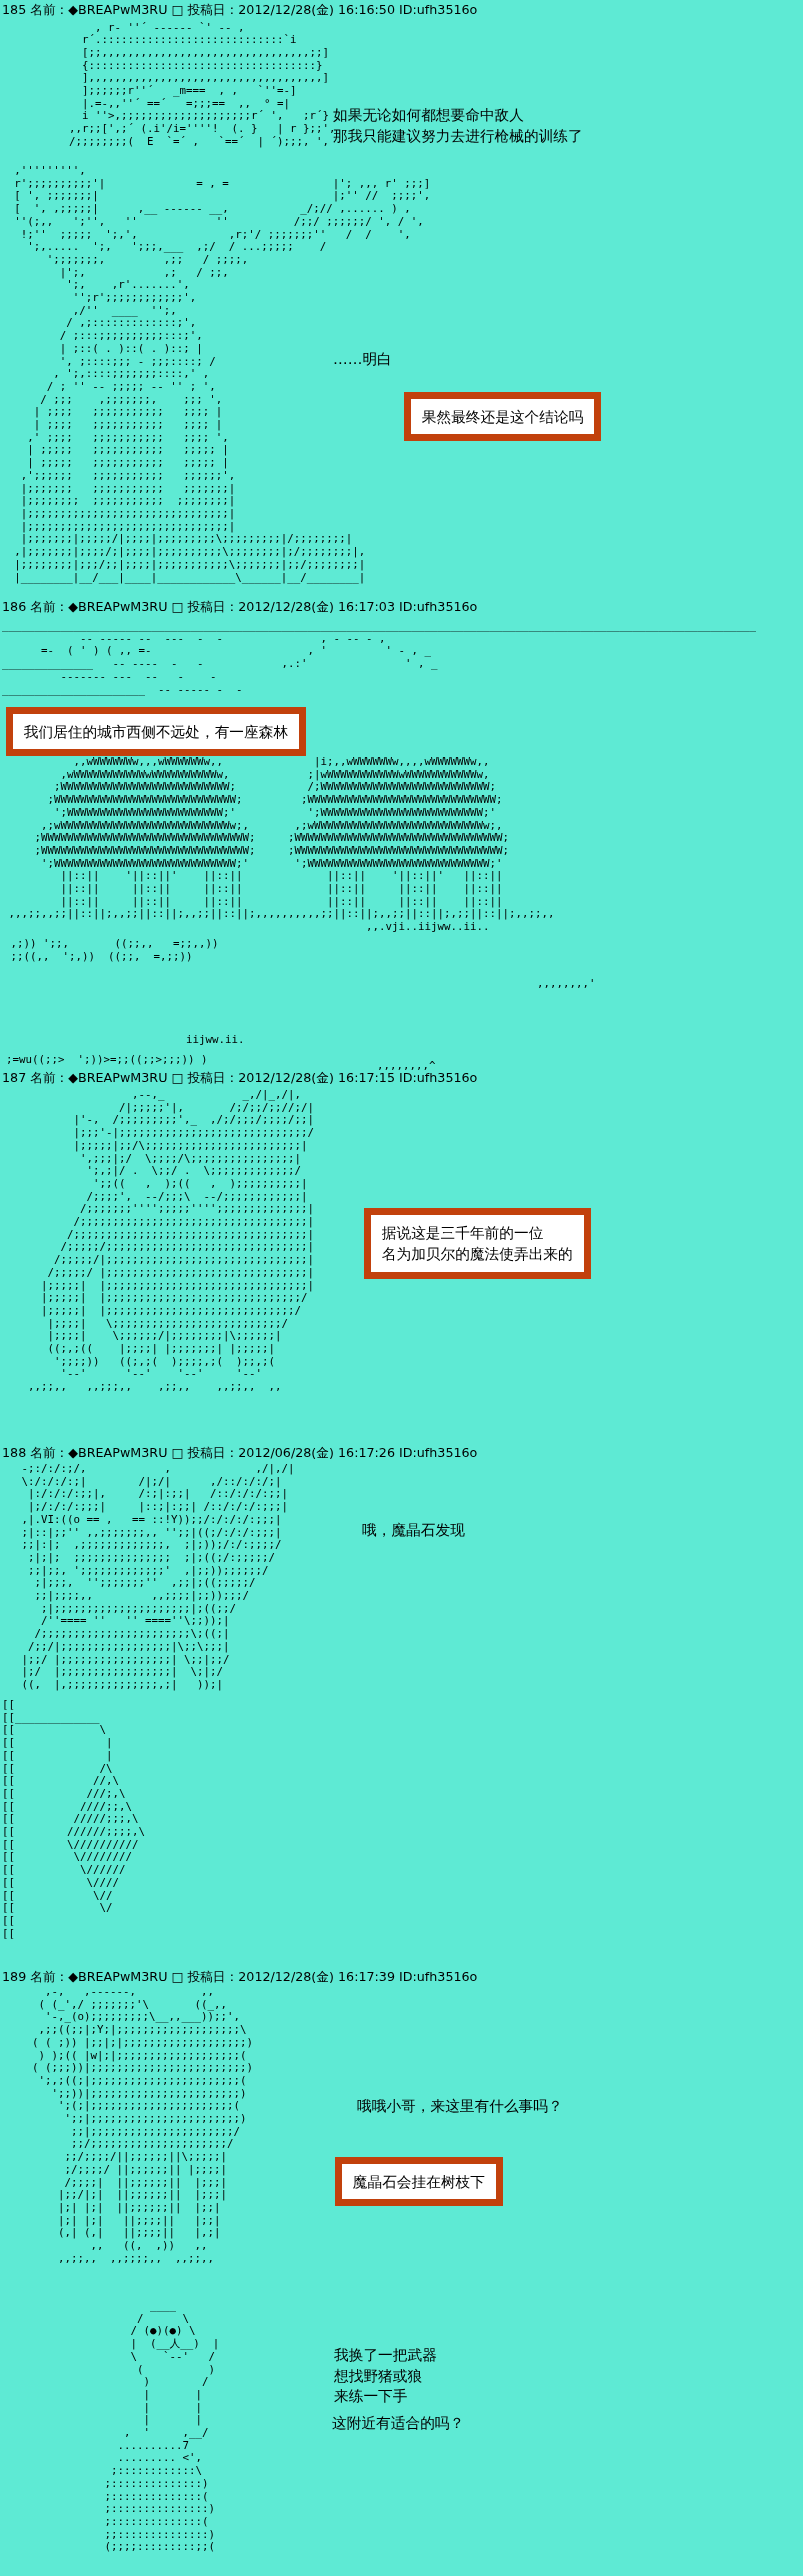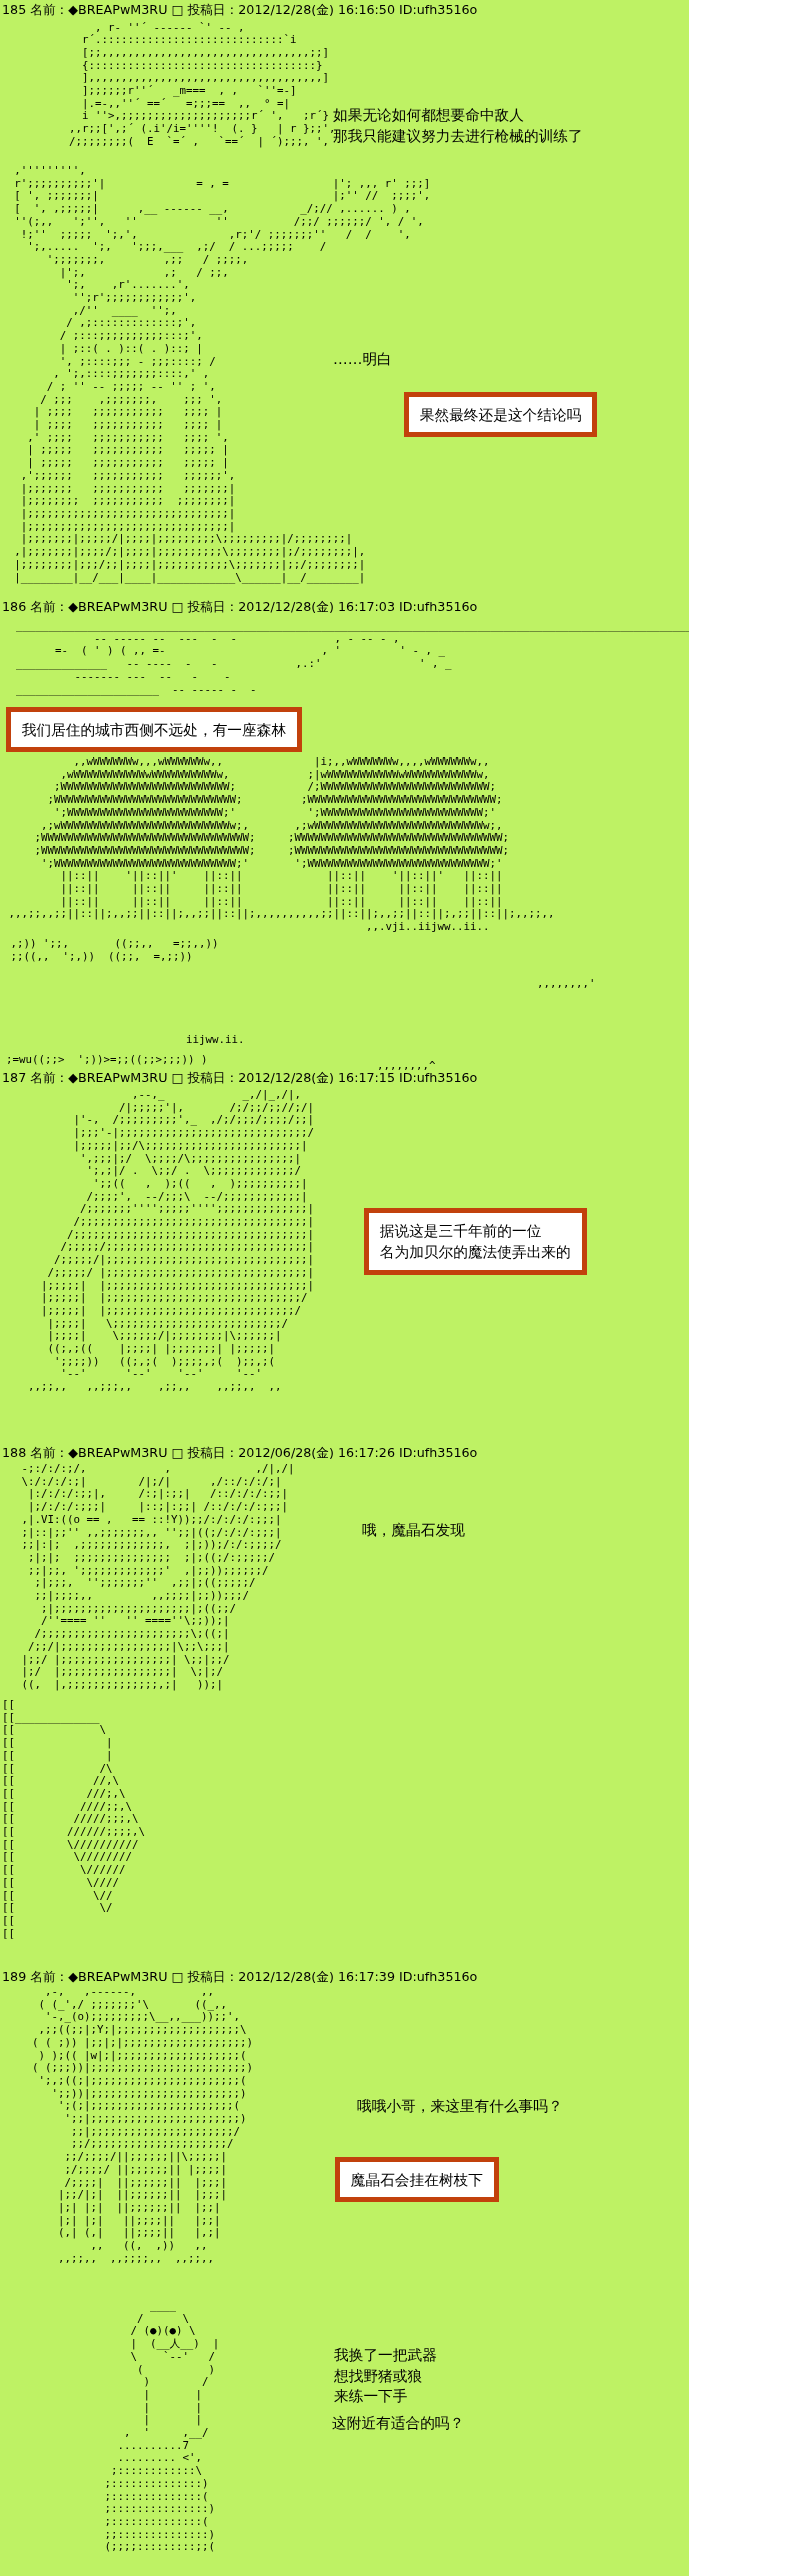--- a/index.html
+++ b/index.html
@@ -1,19 +1,19 @@
 <!DOCTYPE html>
 <html><head>
 <meta charset="utf-8">
 <style>
   * { margin:0; padding:0; box-sizing:border-box; }
   html,body { background:#ffffff; }
   .canvas {
-    position:relative; width:689px; height:2576px;
-    background:#bef264; color:#000;
+    position:relative; width:803px; height:2576px;
+    background:#5eead4; color:#000;
     overflow:hidden;
     font-family:"DejaVu Sans", sans-serif;
   }
   .post-header {
     position:absolute; left:2px;
     font-size:12.7px; line-height:15.7px; white-space:nowrap;
     font-family:"DejaVu Sans", sans-serif; color:#000;
   }
   .aa {
     position:absolute;
@@ -21,21 +21,21 @@
     font-size:10.8px; line-height:12.7px;
     white-space:pre; color:#000;
   }
   .speech {
     position:absolute;
     font-size:14.7px; line-height:20.6px;
     white-space:pre-line; color:#000;margin-left:39px;
   }
   .sbox {
     position:absolute;
-    border:5px solid #c2410c;
+    border:7px solid #c2410c;
     padding:6.9px 10.8px;
     font-size:14.7px; line-height:21.5px;
     white-space:pre-line; color:#000;
     background:#fff;
   }
 </style>
 </head>
 <body>
 
 <div class="canvas">
@@ -83,21 +83,21 @@
   |;;;;;;;;;;;;;;;;;;;;;;;;;;;;;;;|
   |;;;;;;;;;;;;;;;;;;;;;;;;;;;;;;;|
   |;;;;;;;|;;;;;/|;;;;|;;;;;;;;;\;;;;;;;;;|/;;;;;;;;|
  ,|;;;;;;;|;;;;/;|;;;;|;;;;;;;;;;\;;;;;;;;|;/;;;;;;;;|,
  |;;;;;;;;|;;;/;;|;;;;|;;;;;;;;;;;\;;;;;;;|;;/;;;;;;;;|
  |________|__/___|____|____________\______|__/________|</pre>
   <div class="speech" style="left:294px; top:349px">……明白</div>
   <div class="sbox" style="left:404px; top:392px">果然最终还是这个结论吗</div>
 
   <div class="post-header" style="top:599px">186 名前：◆BREAPwM3RU □ 投稿日：2012/12/28(金) 16:17:03 ID:ufh3516o</div>
-  <pre class="aa" style="left:16px; top:620px">____________________________________________________________________________________________________________________
+  <pre class="aa" style="left:2px; top:620px">____________________________________________________________________________________________________________________
             -- ----- --  ---  -  -               , - -- - ,
       =-  ( ' ) ( ,, =-                        , '         ' - , _
 ______________   -- ----  -   -            ,.:'               ' , _
          ------- ---  --   -    -
 ______________________  -- ----- -  -</pre>
   <div class="sbox" style="left:5.9px; top:707px">我们居住的城市西侧不远处，有一座森林</div>
   <pre class="aa" style="left:2px; top:756px">           ,,wWWWWWWw,,,wWWWWWWw,,              |i;,,wWWWWWWw,,,,wWWWWWWw,,
          ,wWWWWWWWWWWWwWWWWWWWWWWw,            ;|wWWWWWWWWWWWwWWWWWWWWWWWw,
         ;WWWWWWWWWWWWWWWWWWWWWWWWWW;           /;WWWWWWWWWWWWWWWWWWWWWWWWWW;
        ;WWWWWWWWWWWWWWWWWWWWWWWWWWWW;         ;WWWWWWWWWWWWWWWWWWWWWWWWWWWWW;

